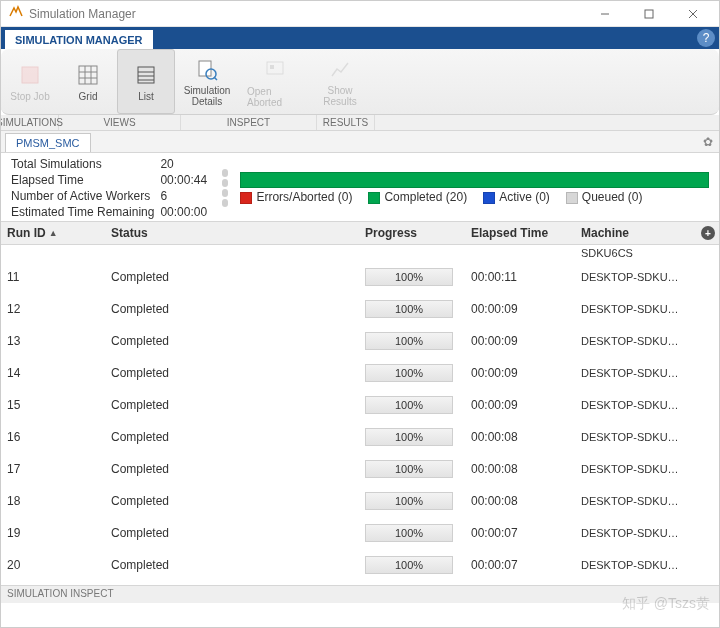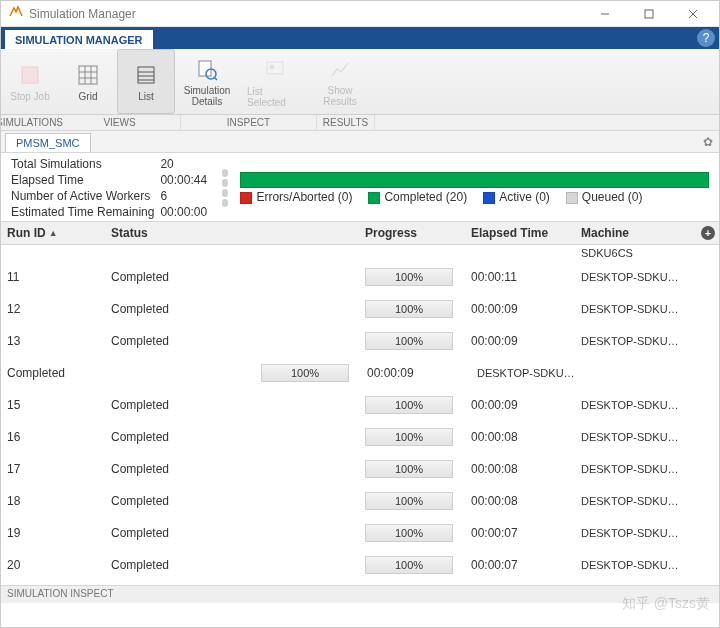--- a/index.html
+++ b/index.html
@@ -4,21 +4,21 @@
 <style>
   * { box-sizing: border-box; margin: 0; padding: 0; }
   body { font-family: "Segoe UI", Arial, sans-serif; font-size: 12px; color: #333; background: #fff; width: 720px; height: 628px; overflow: hidden; border: 1px solid #ccc; }
   .titlebar { height: 26px; display: flex; align-items: center; justify-content: space-between; padding: 0 4px 0 8px; background: #fff; color: #777; font-size: 12px; border-bottom: 1px solid #e5e5e5; }
   .titlebar-left { display: flex; align-items: center; gap: 6px; }
   .titlebar-right { display: flex; }
   .winbtn { width: 44px; height: 24px; display: flex; align-items: center; justify-content: center; color: #666; }
   .ribbon-tabstrip { height: 22px; background: linear-gradient(#1b4f8f, #1b4f8f); display: flex; align-items: flex-end; padding-left: 4px; position: relative; }
   .ribbon-tab { background: #fff; color: #1b4f8f; font-size: 11px; font-weight: 600; padding: 4px 10px 3px; border-radius: 0; }
   .ribbon-help { position: absolute; right: 4px; top: 2px; width: 18px; height: 18px; border-radius: 50%; background: #5c8dc6; color: #fff; font-size: 12px; display: flex; align-items: center; justify-content: center; }
-  .ribbon-body { height: 66px; background: linear-gradient(#f6f6f6,#ececec); border-bottom: 1px solid #d0d0d0; display: flex; align-items: stretch; }
+  .ribbon-body { height: 66px; background: linear-gradient(#f6f6f6,#ececec); border-bottom: 1px solid #d0d0d0; display: flex; align-items: stretch; border-radius: 8px; }
   .ribbon-btn { display: flex; flex-direction: column; align-items: center; justify-content: center; gap: 4px; padding: 4px 8px 2px; font-size: 10px; color: #555; width: 58px; }
   .ribbon-btn.sel { background: #e3e3e3; border: 1px solid #c9c9c9; border-radius: 3px; }
   .ribbon-btn.disabled { color: #bbb; }
   .ribbon-btn.disabled svg { opacity: 0.4; }
   .ribbon-icon { width: 24px; height: 24px; display: flex; align-items: center; justify-content: center; }
   .group-strip { height: 16px; background: #f0f0f0; display: flex; font-size: 10px; color: #6e6e6e; border-bottom: 1px solid #d6d6d6; }
   .group-label { display: flex; align-items: center; justify-content: center; border-right: 1px solid #dcdcdc; }
   .tab-bar { height: 22px; background: #f3f3f3; display: flex; align-items: flex-end; padding-left: 4px; border-bottom: 1px solid #d6d6d6; position: relative; }
   .doc-tab { background: #fff; border: 1px solid #c9c9c9; border-bottom: none; padding: 3px 10px; font-size: 11px; color: #2a5ca0; }
   .tab-gear { position: absolute; right: 6px; top: 4px; color: #888; }
@@ -127,21 +127,21 @@
       </div>
     <span style="text-align:center;line-height:1.05">Simulation<br>Details</span>
   </div>
   <div class="ribbon-btn disabled" style="width:72px">
     <div class="ribbon-icon">
         <svg width="22" height="22">
           <rect x="3" y="3" width="16" height="12" fill="none" stroke="#bbb"></rect>
           <rect x="6" y="6" width="4" height="4" fill="#bbb"></rect>
         </svg>
       </div>
-    <span>List Selected</span>
+    <span>Open Aborted</span>
   </div>
   <div class="ribbon-btn disabled">
     <div class="ribbon-icon">
         <svg width="22" height="22">
           <polyline points="3,17 8,10 12,13 19,4" fill="none" stroke="#bbb" stroke-width="1.5"></polyline>
         </svg>
       </div>
     <span style="text-align:center;line-height:1.05">Show<br>Results</span>
   </div>
 </div>
@@ -229,20 +229,21 @@
       <div class="row">
         <div class="col col-run">13</div>
         <div class="col col-status">Completed</div>
         <div class="col col-prog">
           <div class="cell-bar">100%</div>
         </div>
         <div class="col col-time">00:00:09</div>
         <div class="col col-mach">DESKTOP-SDKU6CS</div>
       </div>
       <div class="row">
+        <div class="col col-run">14</div>
         <div class="col col-status">Completed</div>
         <div class="col col-prog">
           <div class="cell-bar">100%</div>
         </div>
         <div class="col col-time">00:00:09</div>
         <div class="col col-mach">DESKTOP-SDKU6CS</div>
       </div>
       <div class="row">
         <div class="col col-run">15</div>
         <div class="col col-status">Completed</div>

